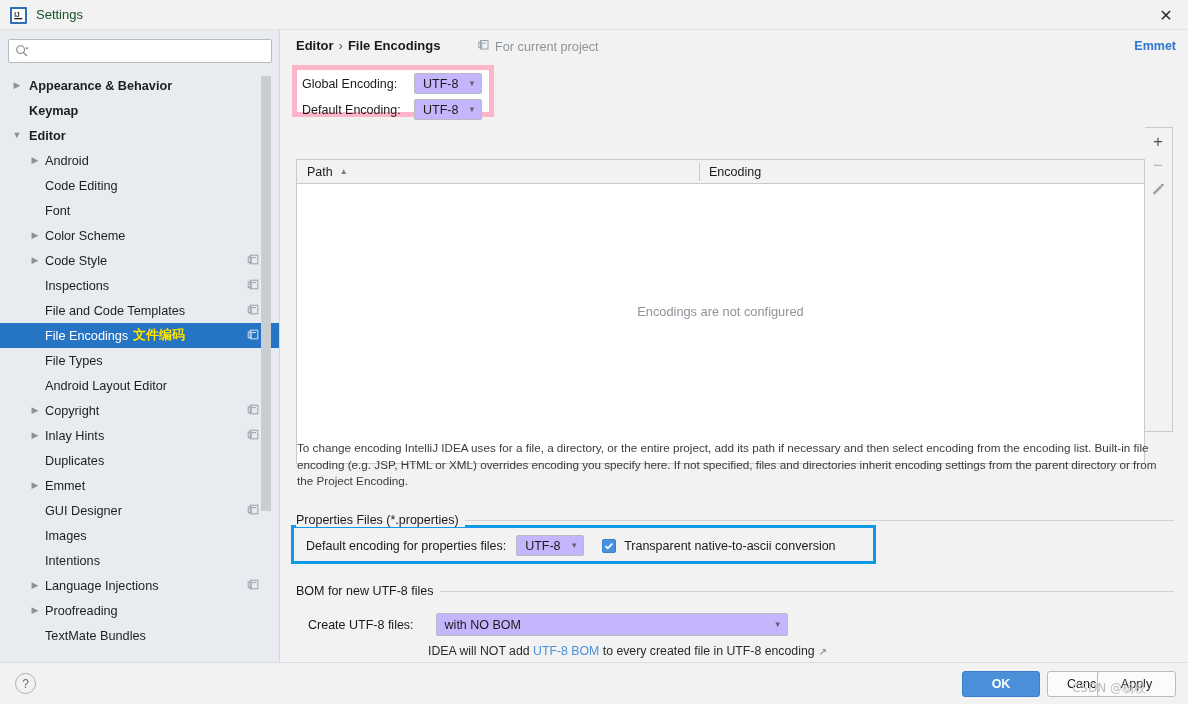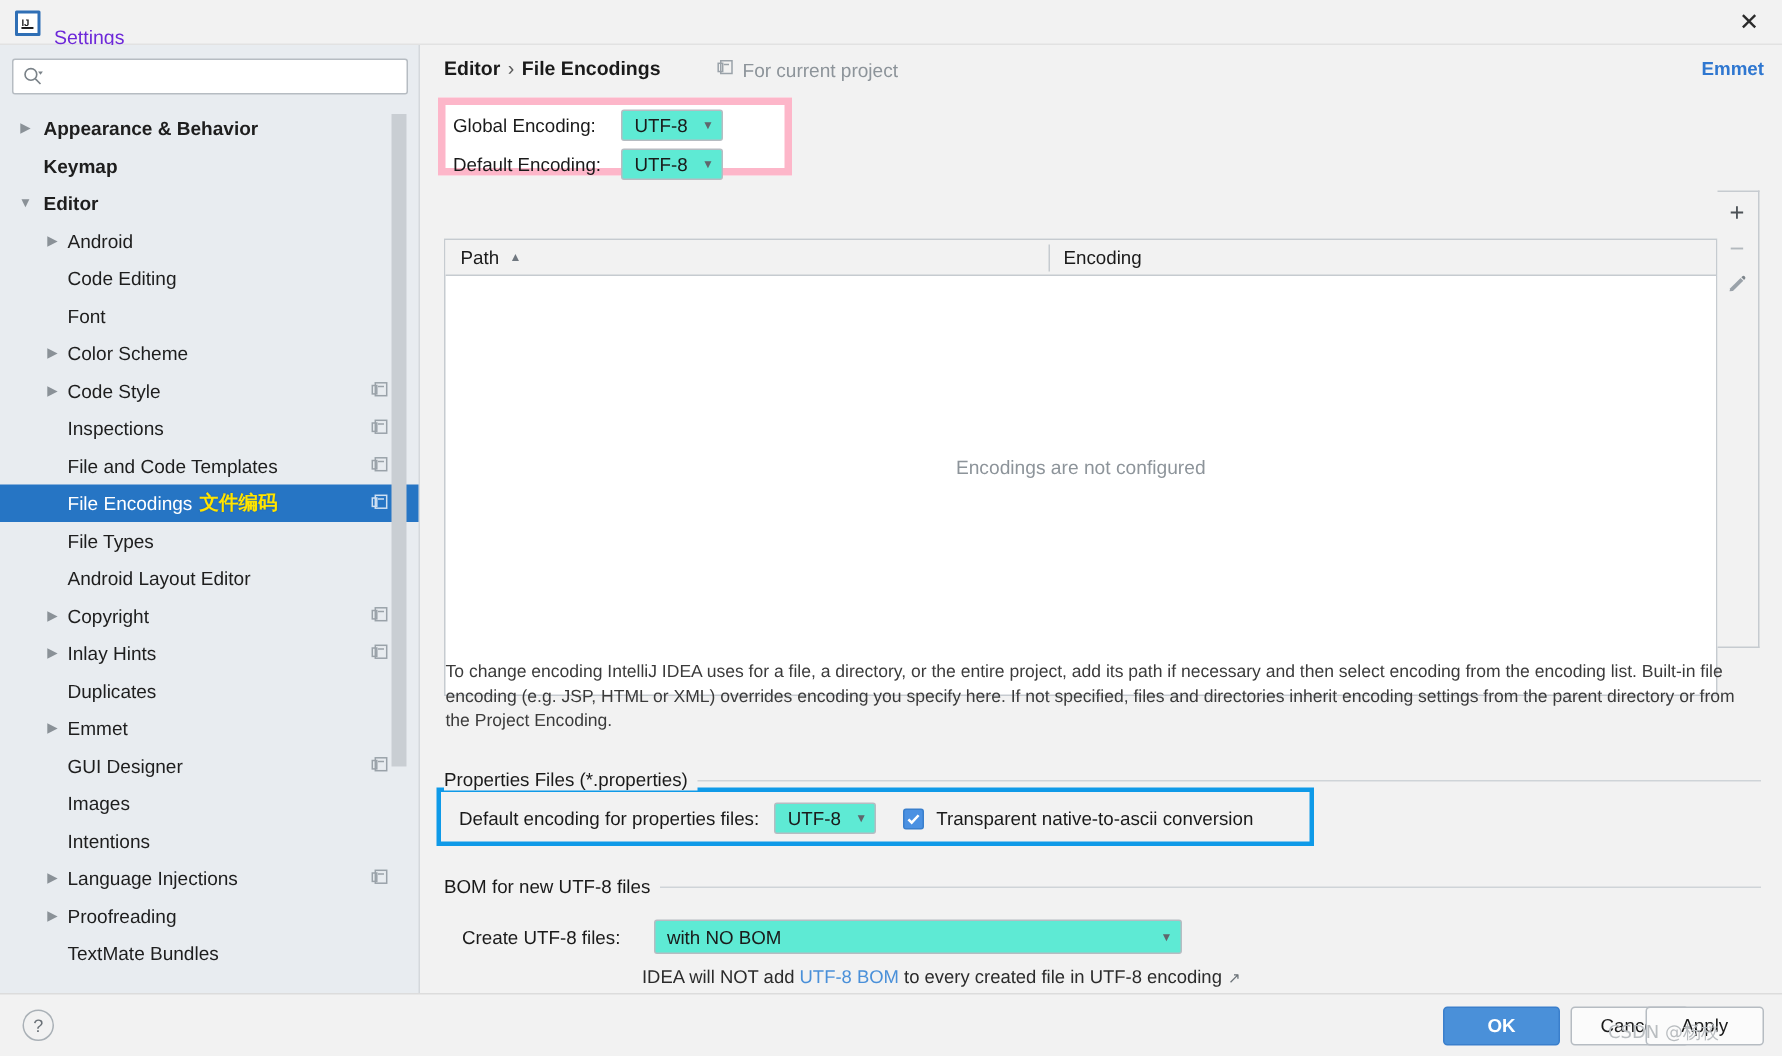--- a/index.html
+++ b/index.html
@@ -27,22 +27,22 @@
   .title-icon {
     position: absolute; left: 10px; top: 7px;
     width: 17px; height: 17px;
     background: #ffffff;
     border: 2px solid #2f6fb5;
     border-radius: 1px;
     display: flex; align-items: center; justify-content: center;
   }
   .title-icon svg { display: block; }
   .title-text {
-    position: absolute; left: 36px; top: 17px;
-    font-size: 13px; color: #6d28d9; text-align: right;
+    position: absolute; left: 36px; top: 7px;
+    font-size: 13px; color: #14532d; text-align: right;
   }
   .close-btn {
     position: absolute; right: 12px; top: 6px;
     width: 20px; height: 20px;
     display: flex; align-items: center; justify-content: center;
     color: #2b2b2b; font-size: 16px; line-height: 1;
     cursor: pointer;
   }
 
   
@@ -129,33 +129,33 @@
   }
   .reset-link {
     position: absolute; right: 12px; top: 9px;
     font-size: 12.5px; color: #2f77d0; font-weight: bold;
     cursor: pointer;
   }
 
   
   .pink-box {
     position: absolute; left: 11px; top: 35px;
-    width: 236px; height: 52px;
+    width: 202px; height: 52px;
     border: 5px solid #fdb6c9;
     background: #ffffff;
   }
   .enc-row {
     position: absolute; left: 0; height: 21px;
     display: flex; align-items: center;
   }
   .enc-label { font-size: 12.5px; color: #1a1a1a; }
 
   .combo {
     display: inline-flex; align-items: center; justify-content: space-between;
-    background: #5eead4;
+    background: #c4b5fd;
     border: 1px solid #b6bcc2;
     border-radius: 2px;
     height: 21px;
     padding: 0 5px 0 8px;
     font-size: 12.5px;
     cursor: pointer;
   }
   .combo .caret {
     margin-left: 7px; color: #5f666c; font-size: 8px; line-height: 1;
   }

